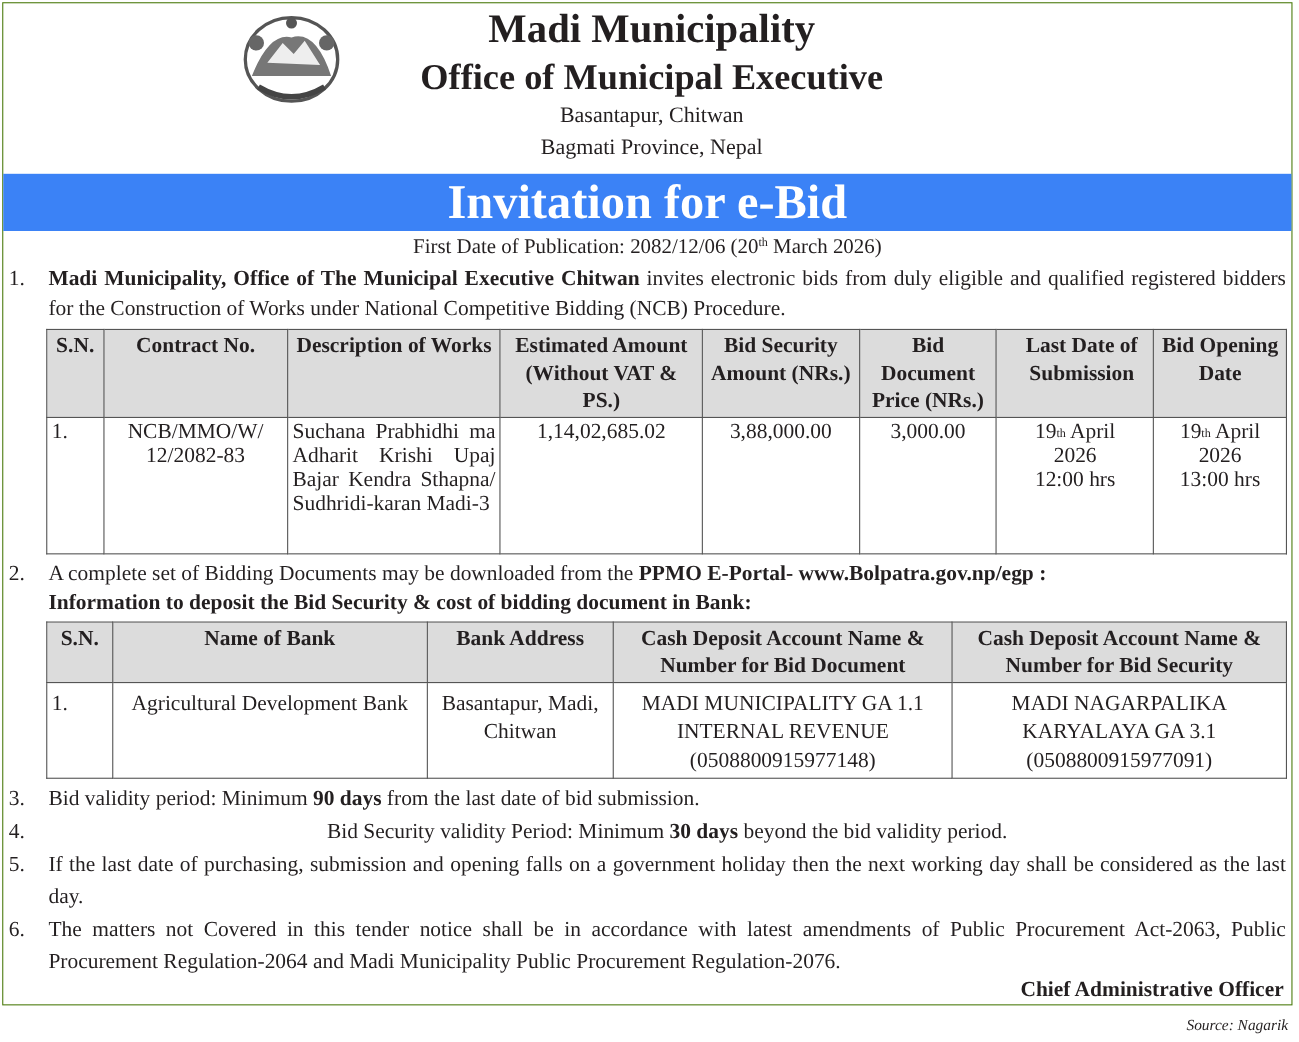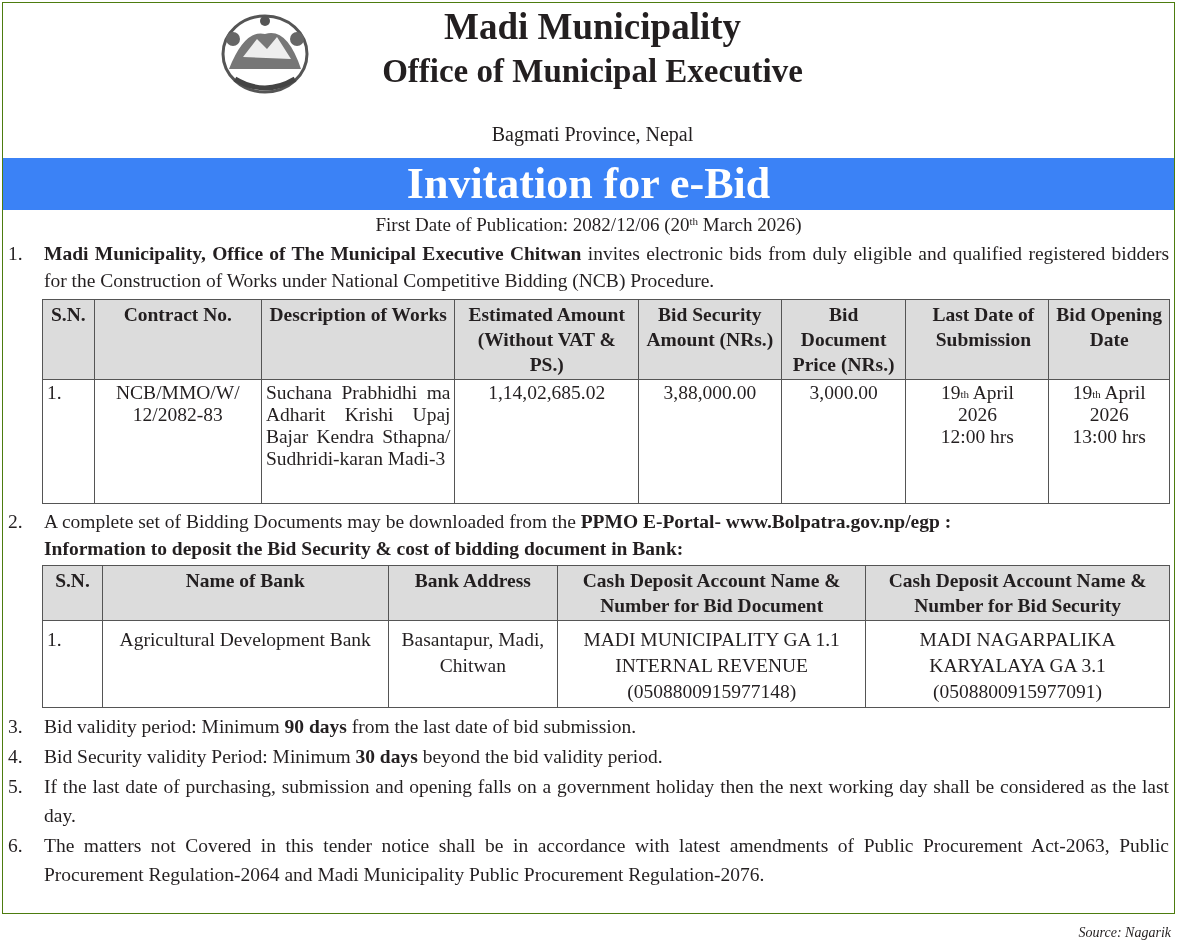--- a/index.html
+++ b/index.html
@@ -43,20 +43,21 @@
       <ellipse cx="50" cy="45" rx="42" ry="38" fill="none" stroke="#555" stroke-width="3"></ellipse>
       <path d="M14 60 Q30 20 50 25 Q72 18 86 60 Z" fill="#777"></path>
       <path d="M28 48 L42 30 L52 40 L62 28 L76 50 Z" fill="#eee"></path>
       <path d="M20 70 Q50 88 80 70" fill="none" stroke="#444" stroke-width="5"></path>
       <circle cx="18" cy="30" r="7" fill="#666"></circle>
         <circle cx="82" cy="30" r="7" fill="#666"></circle>
       <circle cx="50" cy="12" r="5" fill="#555"></circle>
     </svg>
     <div class="h-title t1">Madi Municipality</div>
     <div class="h-title t2">Office of Municipal Executive</div>
+    <div class="h-title t3">Basantapur, Chitwan</div>
     <div class="h-title t4">Bagmati Province, Nepal</div>
   </div>
 
   <div class="banner">Invitation for e-Bid</div>
 
   <div class="pubdate"><span>First Date of Publication: 2082/12/06 (20</span><sup>th</sup><span> March 2026)</span></div>
 
   <div class="para" style="top:237px;">
     <span class="num">1.</span>
     <div class="txt"><b>Madi Municipality, Office of The Municipal Executive Chitwan</b><span> invites electronic bids from duly eligible and qualified registered bidders for the Construction of Works under National Competitive Bidding (NCB) Procedure.</span></div>
@@ -115,28 +116,29 @@
     </tbody>
   </table>
 
   <div class="para" style="top:710px;">
     <span class="num">3.</span>
     <div class="txt" style="text-align:left;"><span>Bid validity period: Minimum </span><b>90 days</b><span> from the last date of bid submission.</span></div>
   </div>
 
   <div class="para" style="top:740px;">
     <span class="num">4.</span>
-    <div class="txt" style="text-align:left;"><span>Bid Security validity Period: Minimum </span><b>30 days</b><span> beyond the bid validity period.</span></div>
+    <div class="txt" style="text-align:center;"><span>Bid Security validity Period: Minimum </span><b>30 days</b><span> beyond the bid validity period.</span></div>
   </div>
 
   <div class="para" style="top:769px; line-height:29px;">
     <span class="num">5.</span>
     <div class="txt">If the last date of purchasing, submission and opening falls on a government holiday then the next working day shall be considered as the last day.</div>
   </div>
 
   <div class="para" style="top:828px; line-height:29px;">
     <span class="num">6.</span>
     <div class="txt">The matters not Covered in this tender notice shall be in accordance with latest amendments of Public Procurement Act-2063, Public Procurement Regulation-2064 and Madi Municipality Public Procurement Regulation-2076.</div>
   </div>
 
+  <div class="sign">Chief Administrative Officer</div>
 </div>
 
 <div class="source">Source: Nagarik</div>
 
 </body></html>

